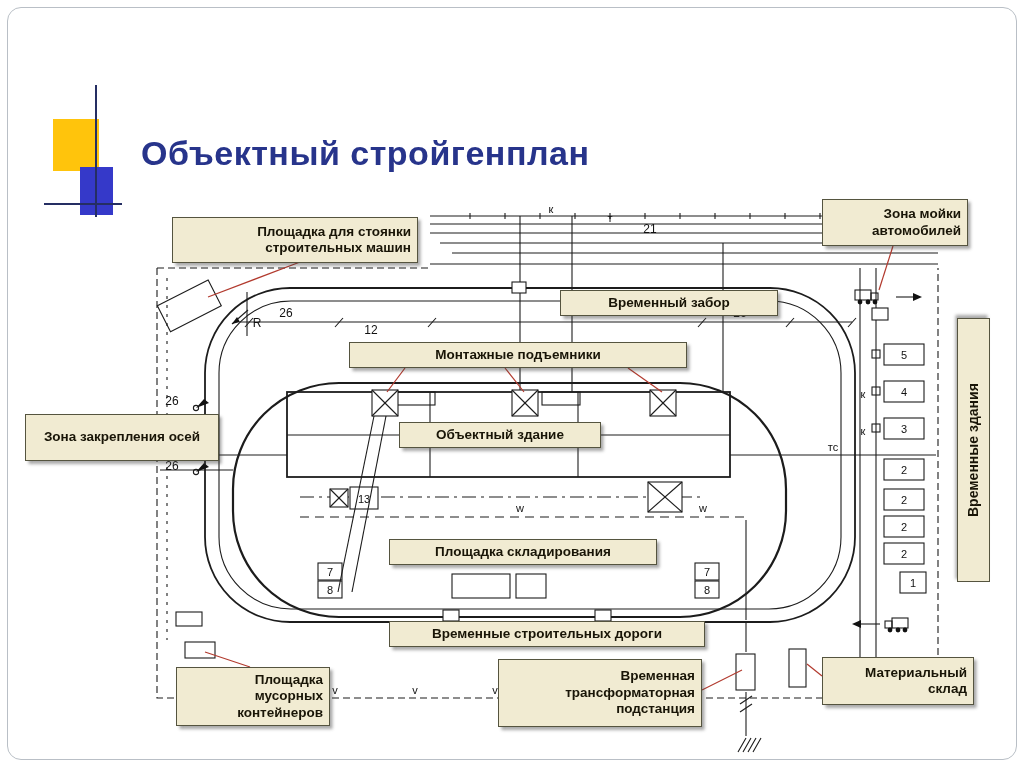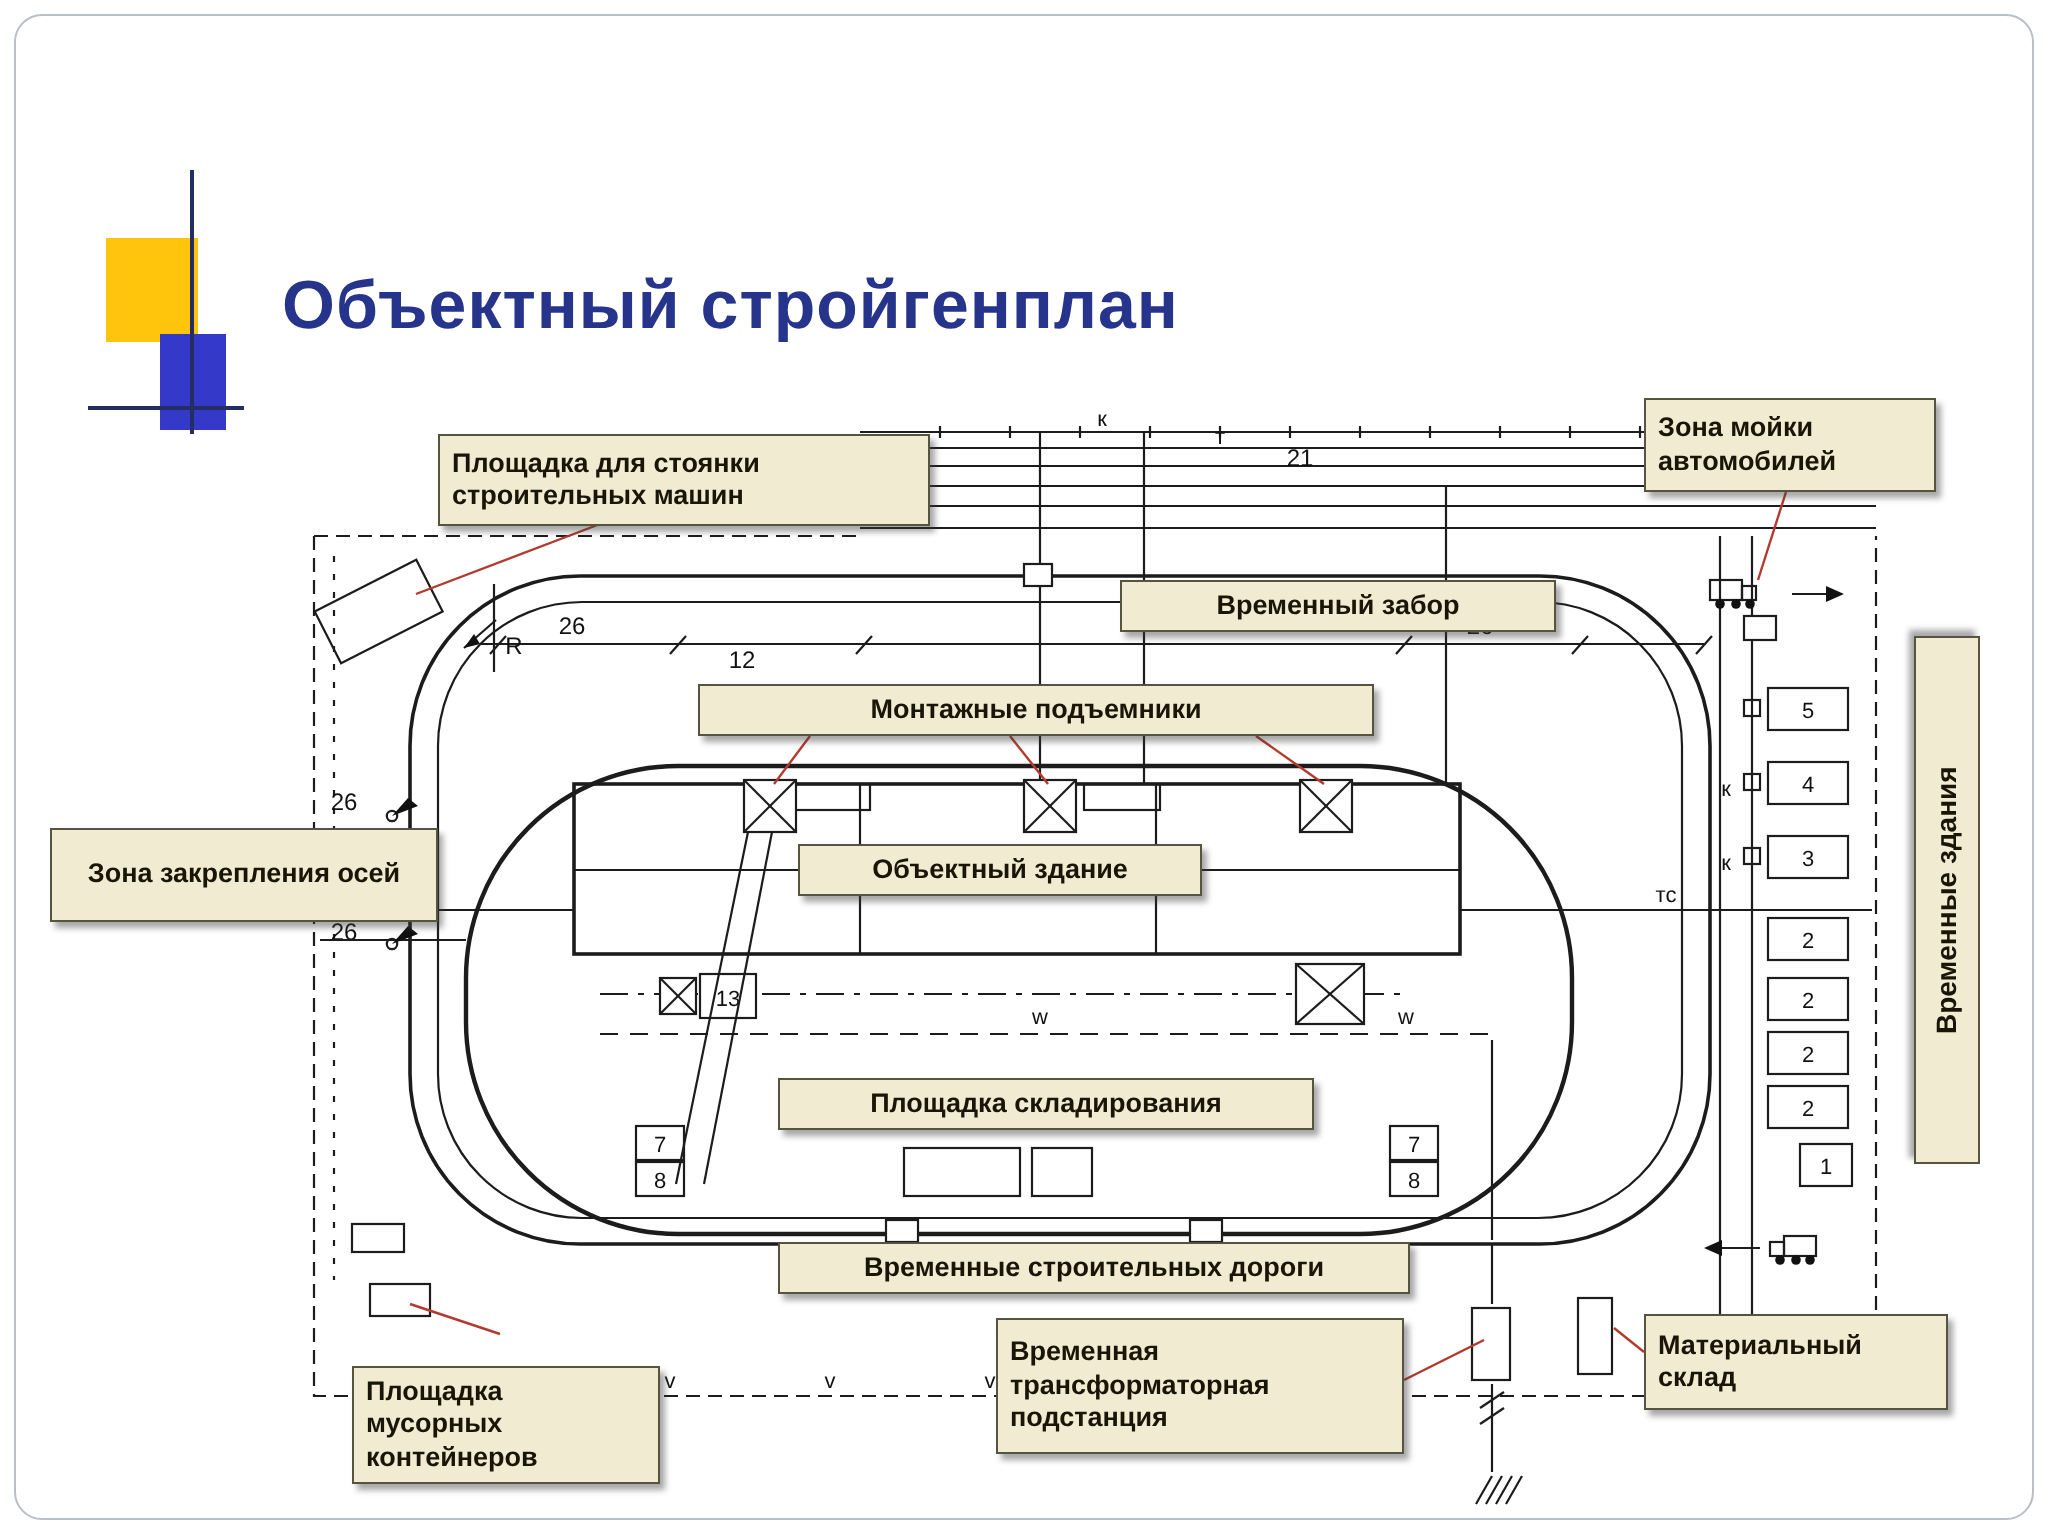--- a/index.html
+++ b/index.html
@@ -23,33 +23,33 @@
   #plan-svg .dash2{stroke-dasharray:3 6;}
   #plan-svg .raildash{stroke-dasharray:14 5 3 5;}
   #plan-svg .dash3{stroke-dasharray:9 6;}
   #plan-svg .red{stroke:#B23A2E;stroke-width:1.2;}
   #plan-svg text{stroke:none;fill:#111;font-family:"Liberation Sans",sans-serif;
                  font-size:12px;text-anchor:middle;}
   #plan-svg text.sm{font-size:11px;}
   .callout{position:absolute;background:#F1EBD2;border:1px solid #55543F;
            box-shadow:2.5px 3px 3px rgba(60,60,60,.45);
            font-weight:bold;font-size:13.5px;line-height:1.22;color:#191507;
-           text-align:left;padding:4px 6px;box-sizing:border-box;
+           text-align:right;padding:4px 6px;box-sizing:border-box;
            display:flex;align-items:center;justify-content:center;}
   .callout.vertical{writing-mode:vertical-rl;transform:rotate(180deg);padding:6px 2px;font-size:14px;}
-  #co-parking{left:172px;top:217px;width:246px;height:46px;margin-left:47px;}
+  #co-parking{left:172px;top:217px;width:246px;height:46px;}
   #co-fence{left:560px;top:243px;width:218px;height:26px;margin-top:47px;}
   #co-wash{left:822px;top:199px;width:146px;height:47px;}
   #co-hoists{left:333px;top:342px;width:338px;height:26px;margin-left:16px;}
   #co-building{left:399px;top:422px;width:202px;height:26px;}
   #co-axes{left:25px;top:414px;width:194px;height:47px;}
   #co-tempbld{left:957px;top:318px;width:33px;height:264px;}
   #co-storage{left:389px;top:539px;width:268px;height:26px;}
   #co-roads{left:389px;top:621px;width:316px;height:26px;}
-  #co-garbage{left:176px;top:667px;width:154px;height:59px;margin-top:16px;}
+  #co-garbage{left:176px;top:667px;width:154px;height:59px;}
   #co-transformer{left:498px;top:659px;width:204px;height:68px;}
   #co-warehouse{left:822px;top:657px;width:152px;height:48px;}
 </style>
 </head>
 <body>
 
 <div class="frame"></div>
 <div class="deco-yellow"></div>
 <div class="deco-blue"></div>
 <div class="deco-vline"></div>

